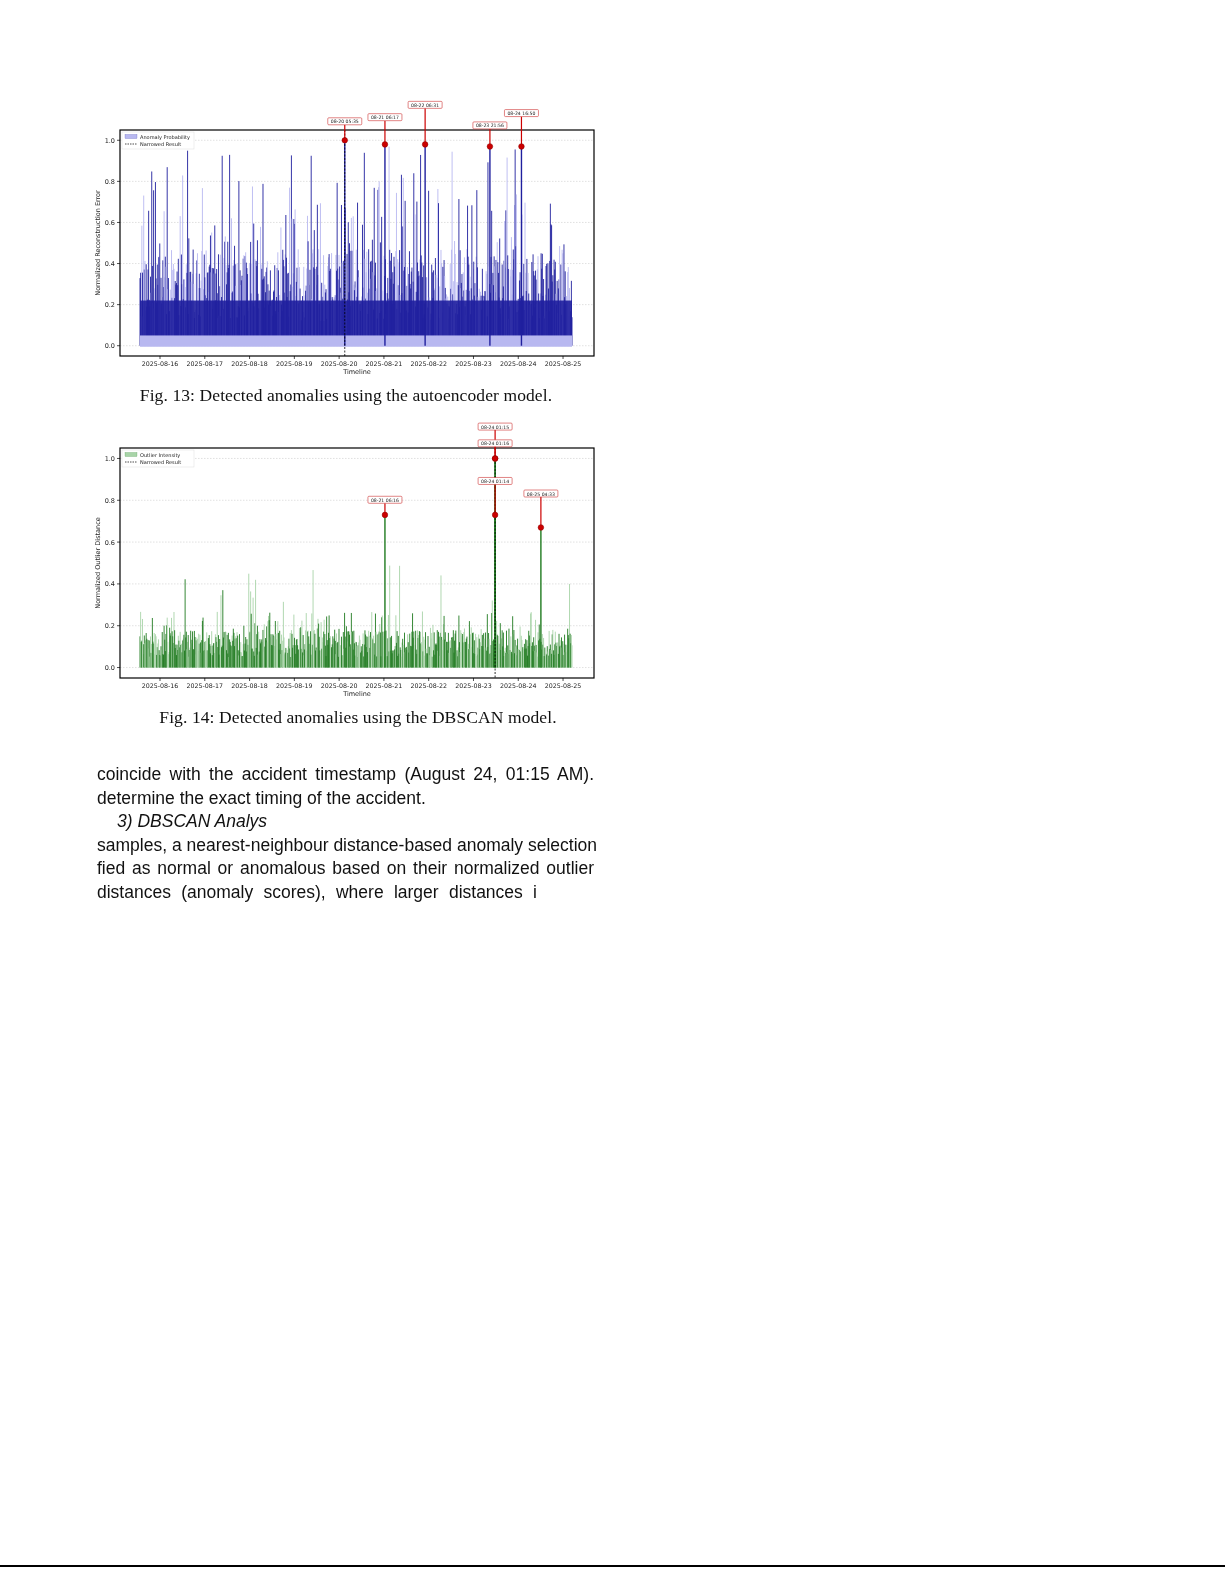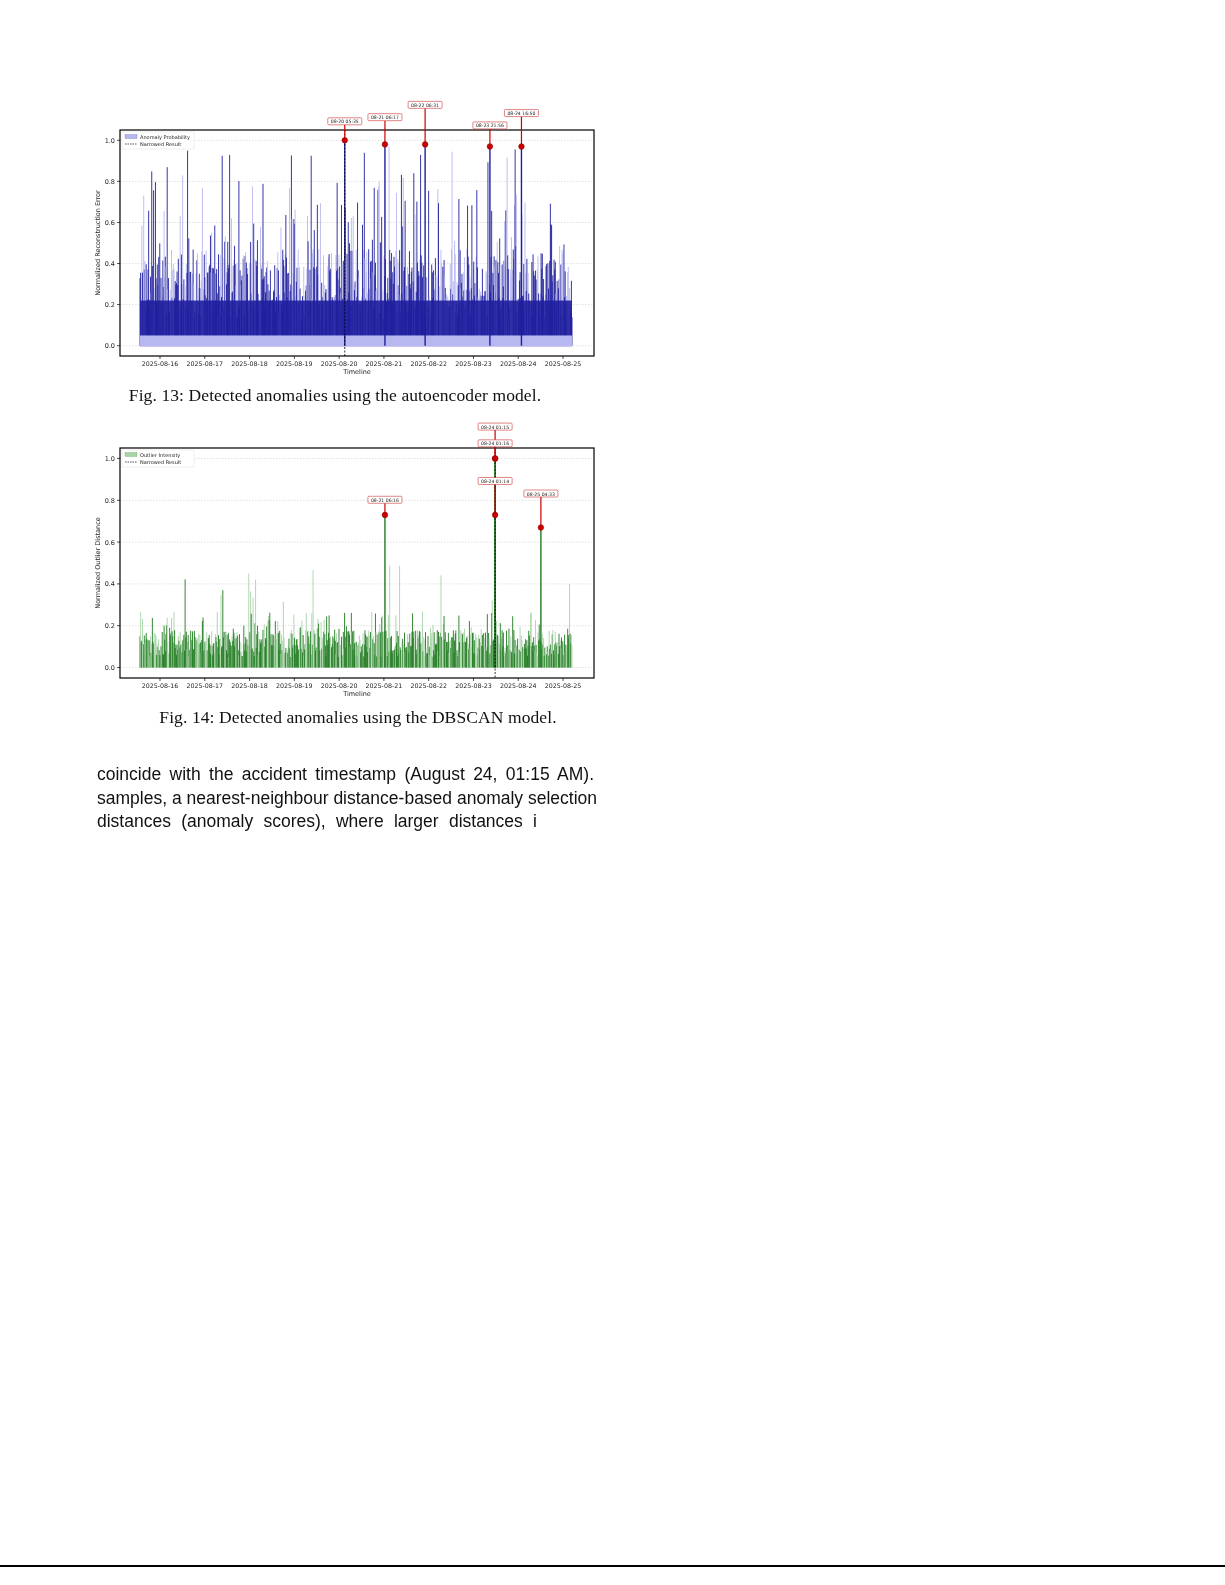--- a/index.html
+++ b/index.html
@@ -792,21 +792,21 @@
       <line x1="399.92" x2="399.92" y1="33.890909090909076" y2="51.43636363636364" stroke="#cc0000" stroke-width="1.2"></line>
       <circle cx="399.92" cy="51.43636363636364" r="2.8" fill="#cc0000" stroke="#880000" stroke-width="0.5"></circle>
       <rect x="382.92" y="26.890909090909076" width="34" height="7" fill="#fff" stroke="#cc3333" stroke-width="0.6" rx="1"></rect>
       <text x="399.92" y="32.49090909090908" font-size="4.6" text-anchor="middle" font-family="DejaVu Sans, sans-serif" fill="#222">08-23 21:56</text>
       <line x1="431.456" x2="431.456" y1="21.56363636363642" y2="51.43636363636364" stroke="#cc0000" stroke-width="1.2"></line>
       <circle cx="431.456" cy="51.43636363636364" r="2.8" fill="#cc0000" stroke="#880000" stroke-width="0.5"></circle>
       <rect x="414.456" y="14.56363636363642" width="34" height="7" fill="#fff" stroke="#cc3333" stroke-width="0.6" rx="1"></rect>
       <text x="431.456" y="20.16363636363642" font-size="4.6" text-anchor="middle" font-family="DejaVu Sans, sans-serif" fill="#222">08-24 16:50</text>
     </svg>
 </div>
-<div class="caption" style="left:79px; top:385px;text-align:center;">Fig. 13: Detected anomalies using the autoencoder model.</div>
+<div class="caption" style="left:90px; top:385px;text-align:center;">Fig. 13: Detected anomalies using the autoencoder model.</div>
 
 <div class="fig" style="top:418px;">
   <svg id="chart1" width="512" height="285">
       <line x1="30" x2="504" y1="249.54545454545453" y2="249.54545454545453" stroke="#cccccc" stroke-width="0.6" stroke-dasharray="1.5,1.5"></line>
       <line x1="27" x2="30" y1="249.54545454545453" y2="249.54545454545453" stroke="#000" stroke-width="0.7"></line>
       <text x="25" y="252.04545454545453" font-size="6.5" text-anchor="end" font-family="DejaVu Sans, sans-serif" fill="#222">0.0</text>
       <line x1="30" x2="504" y1="207.72727272727272" y2="207.72727272727272" stroke="#cccccc" stroke-width="0.6" stroke-dasharray="1.5,1.5"></line>
       <line x1="27" x2="30" y1="207.72727272727272" y2="207.72727272727272" stroke="#000" stroke-width="0.7"></line>
       <text x="25" y="210.22727272727272" font-size="6.5" text-anchor="end" font-family="DejaVu Sans, sans-serif" fill="#222">0.2</text>
       <line x1="30" x2="504" y1="165.90909090909093" y2="165.90909090909093" stroke="#cccccc" stroke-width="0.6" stroke-dasharray="1.5,1.5"></line>
@@ -1578,17 +1578,20 @@
       <line x1="450.896" x2="450.896" y1="79.00000000000003" y2="109.45454545454547" stroke="#cc0000" stroke-width="1.2"></line>
       <circle cx="450.896" cy="109.45454545454547" r="2.8" fill="#cc0000" stroke="#880000" stroke-width="0.5"></circle>
       <rect x="433.896" y="72.00000000000003" width="34" height="7" fill="#fff" stroke="#cc3333" stroke-width="0.6" rx="1"></rect>
       <text x="450.896" y="77.60000000000002" font-size="4.6" text-anchor="middle" font-family="DejaVu Sans, sans-serif" fill="#222">08-25 04:33</text>
     </svg>
 </div>
 <div class="caption" style="left:102px; top:707px;">Fig. 14: Detected anomalies using the DBSCAN model.</div>
 
 <div class="body-text" style="top:763px;">
   <span class="line">coincide with the accident timestamp (August 24, 01:15 AM).</span>
+  <span class="line last">determine the exact timing of the accident.</span>
+  <span class="line last subhead">3)  DBSCAN Analys</span>
   <span class="line">samples, a nearest-neighbour distance-based anomaly selection</span>
+  <span class="line">fied as normal or anomalous based on their normalized outlier</span>
   <span class="line" style="text-align-last:justify; width:440px;">distances (anomaly scores), where larger distances i</span>
 </div>
 
 <div class="bottom-rule"></div>
 
 </body></html>

